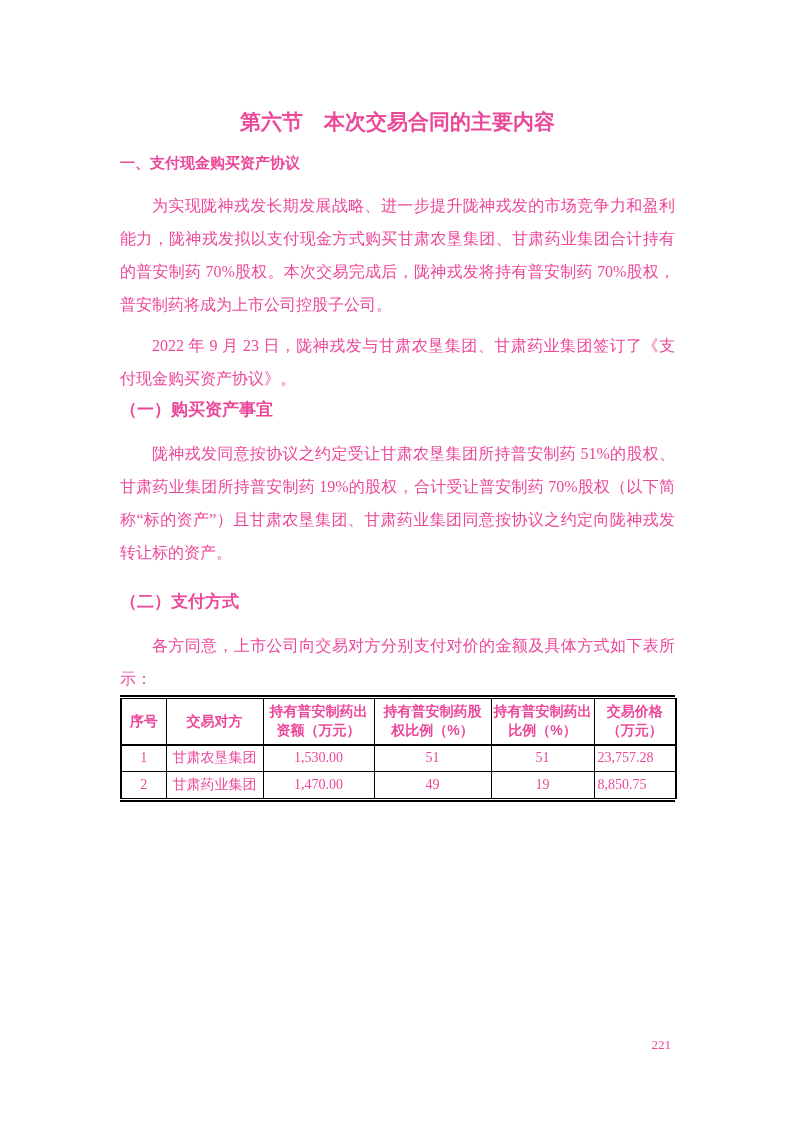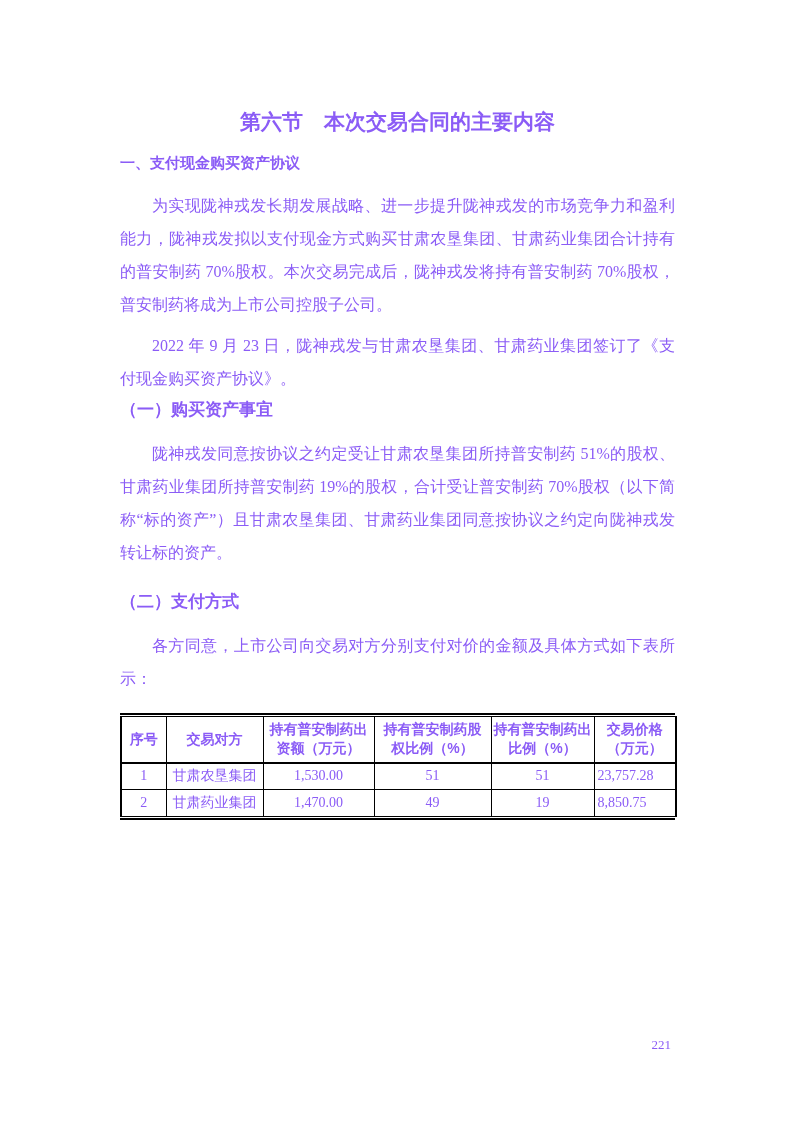--- a/index.html
+++ b/index.html
@@ -3,21 +3,21 @@
 <meta charset="utf-8">
 <style>
   * { box-sizing: border-box; margin: 0; padding: 0; }
   html, body { background: #ffffff; }
   .page {
     position: relative;
     width: 793px;
     height: 1122px;
     margin: 0 auto;
     background: #ffffff;
-    color: #8b5cf6;
+    color: #ec4899;
     font-family: "Liberation Serif", serif;
     overflow: hidden;
   }
   .content {
     position: absolute;
     left: 120px;
     top: 0;
     width: 555px;
   }
   .doc-title {
@@ -46,21 +46,21 @@
   .para {
     margin-top: 8px;
     font-size: 16px;
     line-height: 33px;
     text-align: justify;
     text-indent: 32px;
   }
   .para-first { margin-top: 13px; }
   .para-after-head { margin-top: 14px; }
   .table-wrap {
-    margin-top: 18px;
+    margin-top: 0;
     border-top: 2px solid #000;
     border-bottom: 2px solid #000;
     padding: 1px 0;
   }
   table.pay {
     width: 100%;
     border-collapse: collapse;
     table-layout: fixed;
     border-top: 1px solid #000;
     border-bottom: 1px solid #000;

